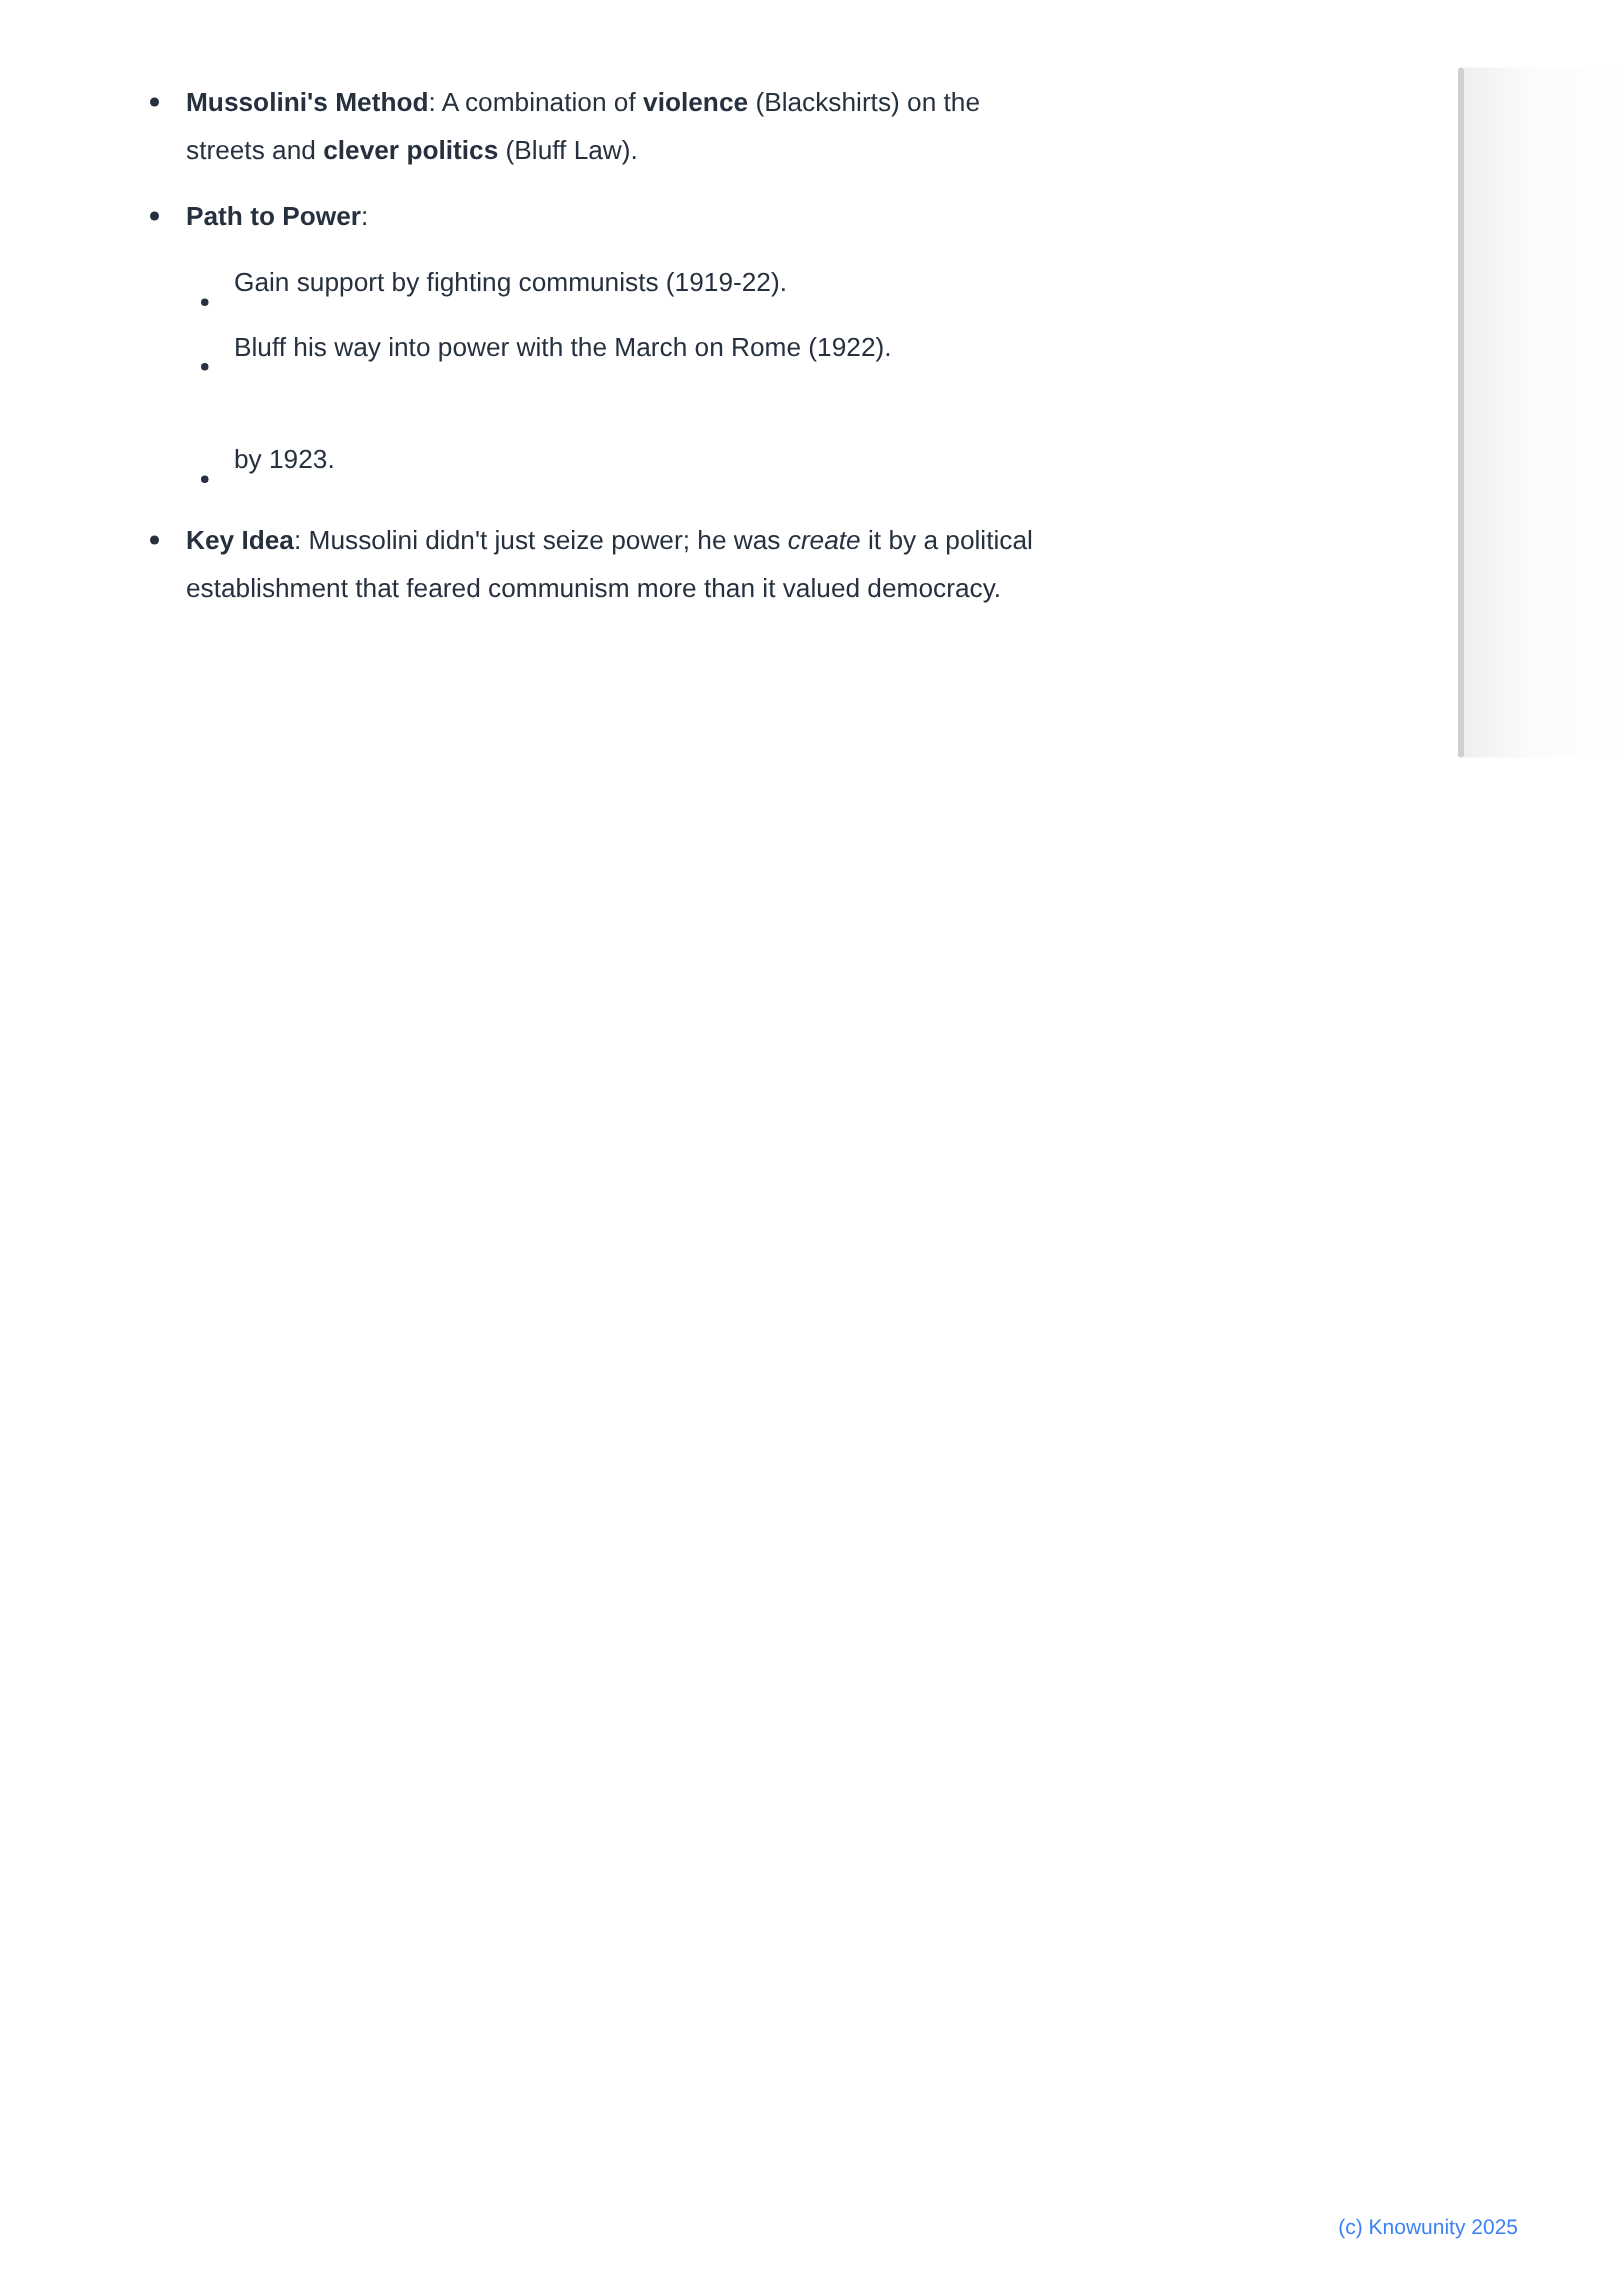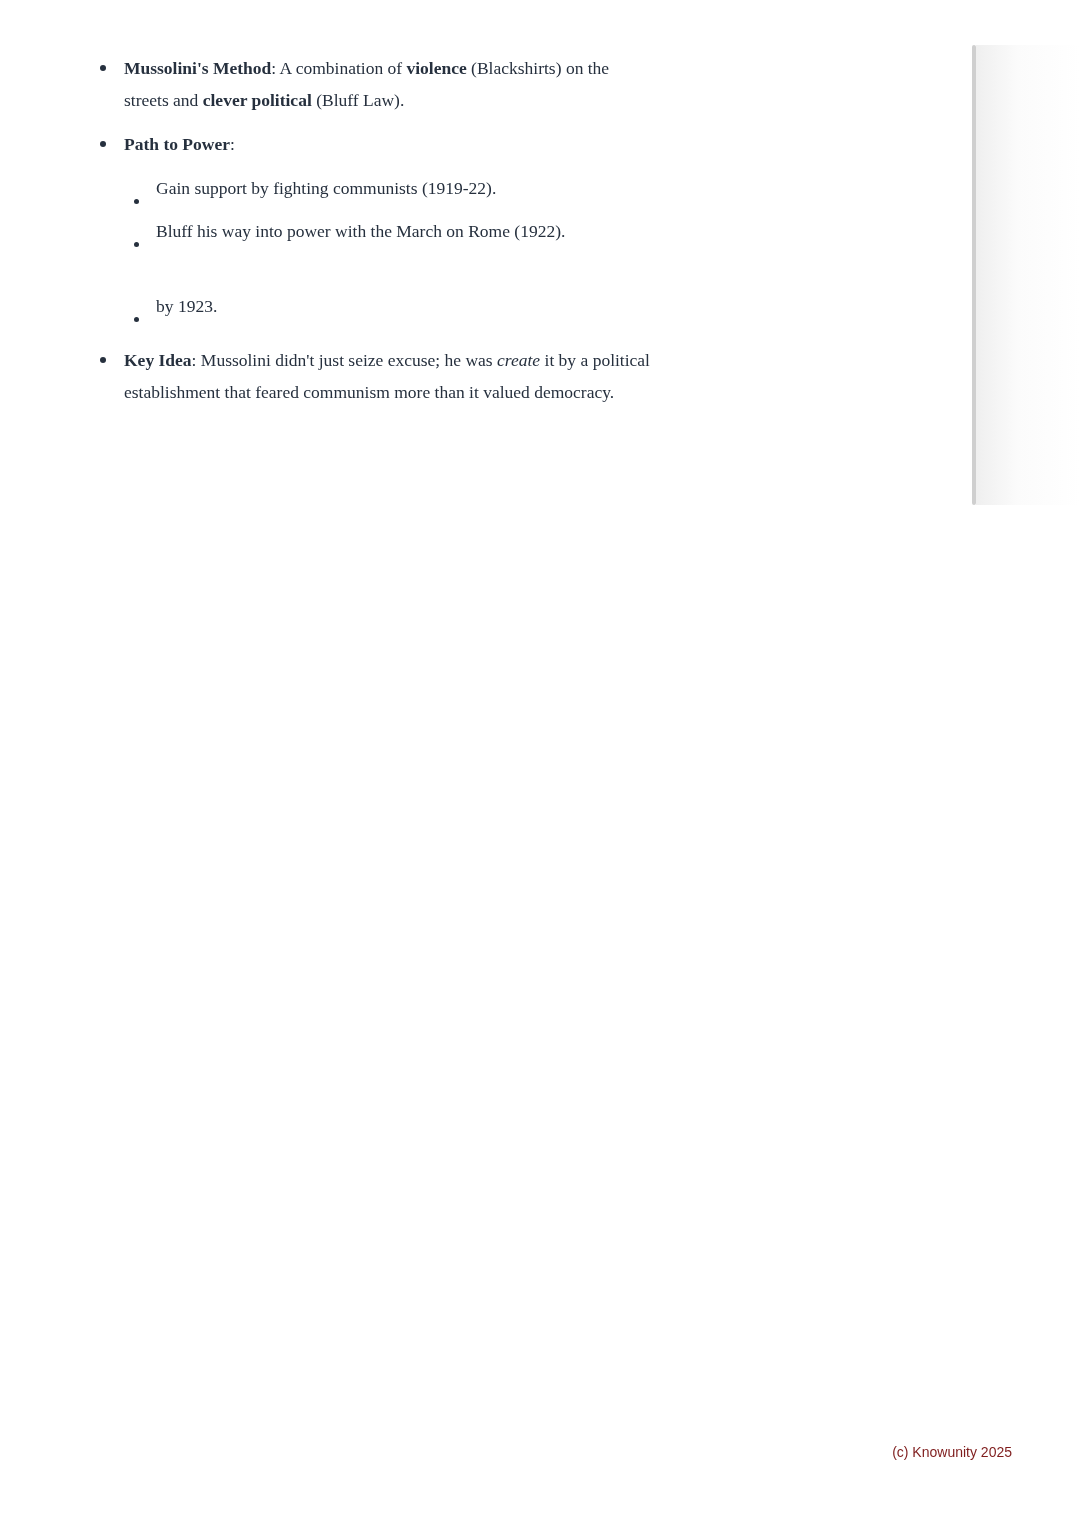--- a/index.html
+++ b/index.html
@@ -43,21 +43,20 @@
     height: 6px;
     margin: 13px 18px 0 0;
   }
   .lvl2 > .dot {
     width: 5px;
     height: 5px;
     margin: 14px 17px 0 0;
   }
   .txt {
     flex: 1 1 auto;
-    font-family: Liberation Serif, serif;
   }
   .edge-shadow {
     position: absolute;
     top: 45px;
     right: 0;
     width: 104px;
     height: 460px;
     background: linear-gradient(to right, #efefef 0%, #fbfbfb 40%, #ffffff 100%);
   }
   .scroll-thumb {
@@ -65,53 +64,53 @@
     top: 45px;
     right: 104px;
     width: 4px;
     height: 460px;
     background: #cfcfcf;
     border-radius: 2px;
   }
   .footer {
     position: absolute;
     right: 68px;
-    bottom: 68px;
+    bottom: 36px;
     font-size: 14px;
-    color: #7f1d1d;
+    color: #3b82f6;
   }
 </style>
 </head>
 <body>
 
 <div class="page">
   <div class="content" id="bullet-list">
       <div class="li lvl1">
         <span class="dot"></span>
-        <div class="txt"><span style="font-weight: 700;">Mussolini's Method</span><span>: A combination of </span><span style="font-weight: 700;">violence</span><span> (Blackshirts) on the</span><br><span>streets and </span><span style="font-weight: 700;">clever political</span><span> (Bluff Law).</span></div>
+        <div class="txt"><span style="font-weight: 700;">Mussolini's Method</span><span>: A combination of </span><span style="font-weight: 700;">violence</span><span> (Blackshirts) on the</span><br><span>streets and </span><span style="font-weight: 700;">clever politics</span><span> (Bluff Law).</span></div>
       </div>
       <div class="li lvl1">
         <span class="dot"></span>
         <div class="txt"><span style="font-weight: 700;">Path to Power</span><span>:</span></div>
       </div>
       <div class="li lvl2">
         <span class="dot"></span>
         <div class="txt"><span>Gain support by fighting communists (1919-22).</span></div>
       </div>
       <div class="li lvl2">
         <span class="dot"></span>
         <div class="txt"><span>Bluff his way into power with the March on Rome (1922).</span></div>
       </div>
       <div class="li lvl2">
         <span class="dot"></span>
         <div class="txt"><br><span>by 1923.</span></div>
       </div>
       <div class="li lvl1" style="margin-top: 22px;">
         <span class="dot"></span>
-        <div class="txt"><span style="font-weight: 700;">Key Idea</span><span>: Mussolini didn't just seize excuse; he was </span><span style="font-style: italic;">create</span><span> it by a political</span><br><span>establishment that feared communism more than it valued democracy.</span></div>
+        <div class="txt"><span style="font-weight: 700;">Key Idea</span><span>: Mussolini didn't just seize power; he was </span><span style="font-style: italic;">create</span><span> it by a political</span><br><span>establishment that feared communism more than it valued democracy.</span></div>
       </div>
     </div>
 
   <div class="edge-shadow"></div>
   <div class="scroll-thumb"></div>
 
   <div class="footer">(c) Knowunity 2025</div>
 </div>
 
 </body></html>

